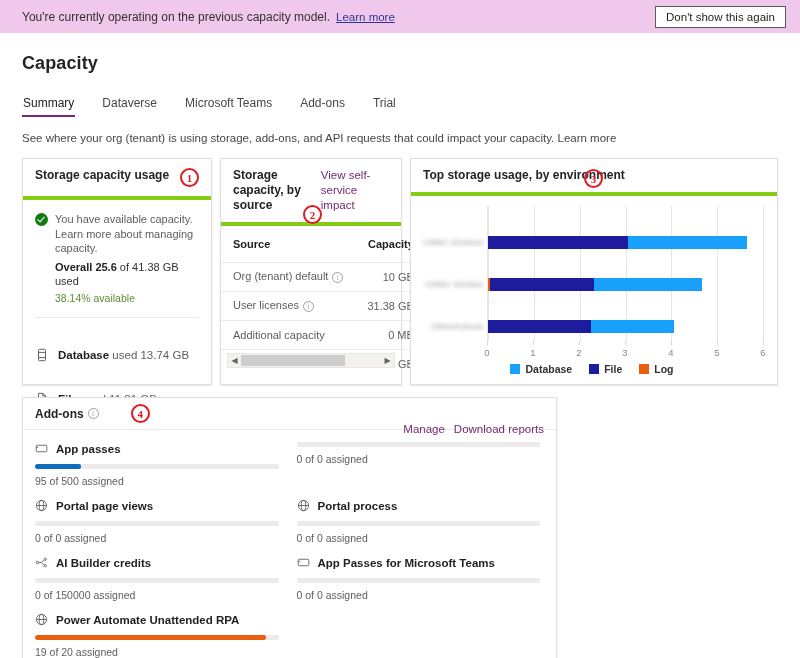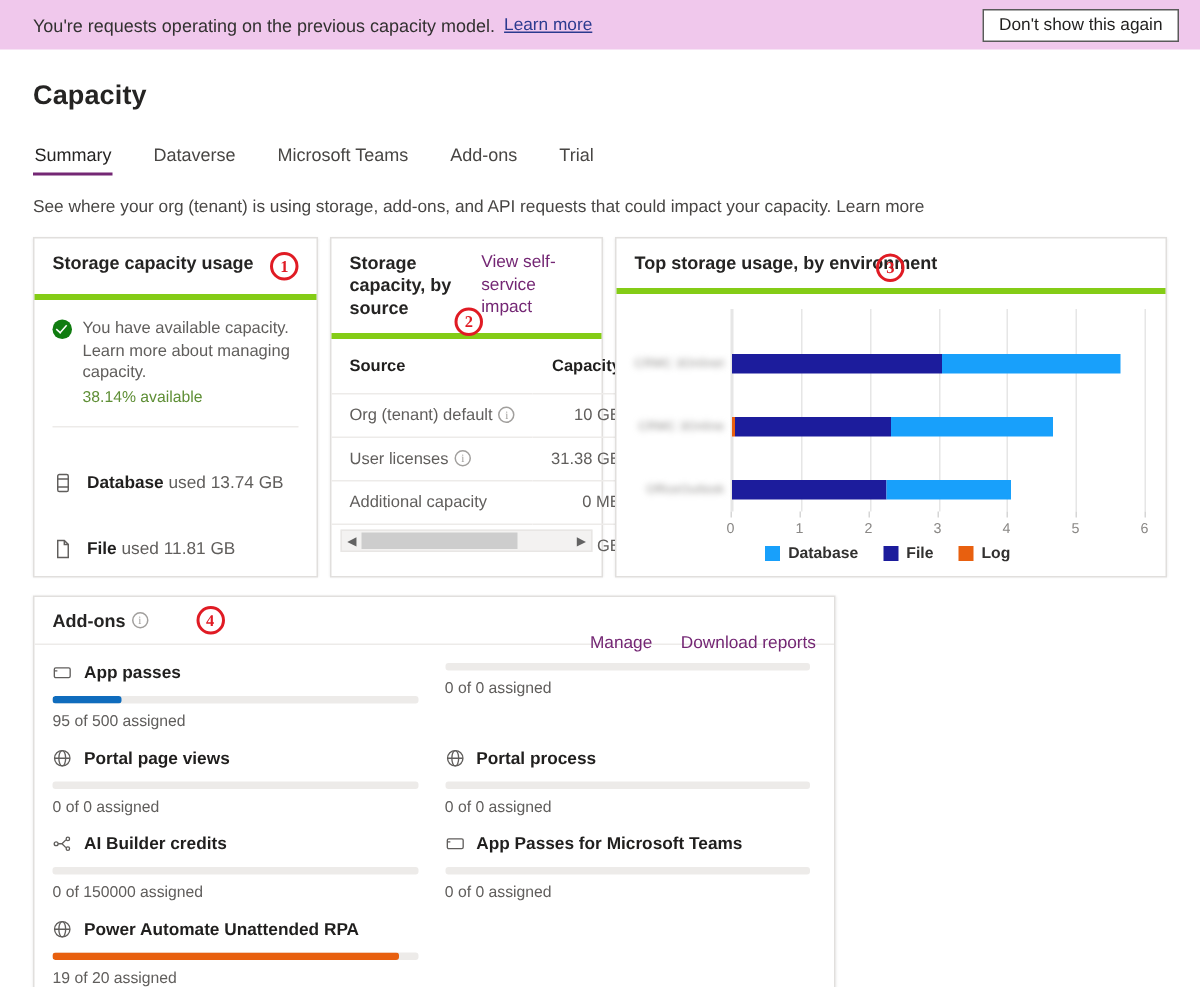--- a/index.html
+++ b/index.html
@@ -255,21 +255,21 @@
     position: relative;
   }
   .ao-head {
     height: 32px;
     border-bottom: 1px solid #edebe9;
     display: flex; align-items: center;
     padding: 0 12px;
     position: relative;
   }
   .ao-title { font-size: 12px; font-weight: 600; color: #252423; }
-  .ao-links { margin-left: auto; display: flex; gap: 19px; margin-top: 31px; }
+  .ao-links { margin-left: auto; display: flex; gap: 9px; margin-top: 31px; }
   .ao-link { font-size: 11.5px; color: #742774; cursor: pointer; }
   .ao-grid {
     display: grid;
     grid-template-columns: 1fr 1fr;
     column-gap: 18px;
     row-gap: 0;
     padding: 12px 16px 14px 12px;
   }
   .ao-item { padding: 0 0 12px 0; }
   .ao-label {
@@ -282,21 +282,21 @@
     overflow: hidden; position: relative;
   }
   .ao-fill { position: absolute; left: 0; top: 0; height: 5px; border-radius: 2px; }
   .ao-sub { font-size: 10.5px; color: #605e5c; margin-top: 6px; }
   .ao-wide { grid-column: 1 / 2; }
 </style>
 </head>
 <body>
 
 <div class="banner">
-  <span>You're requests operating on the previous capacity model.</span>
+  <span>You're currently operating on the previous capacity model.</span>
   <span class="banner-link">Learn more</span>
   <button class="banner-btn">Don't show this again</button>
 </div>
 
 <div class="page">
   <div class="page-title">Capacity</div>
 
   <div class="tabs">
     <div class="tab active">Summary</div>
     <div class="tab">Dataverse</div>
@@ -315,20 +315,25 @@
     <div class="card card1">
       <div class="card-head">
         <span class="card-title">Storage capacity usage</span>
         <span class="badge">1</span>
       </div>
       <div class="c1-body">
         <div class="c1-msg">
           <span class="check"></span>
           <div class="c1-lines">
             <span class="c1-avail-link">You have available capacity. Learn more about managing capacity.</span>
+            <div class="c1-overall">
+              <b>Overall</b>
+              <b>25.6</b>
+              <span>of 41.38 GB used</span>
+            </div>
             <div class="c1-pct">38.14% available</div>
           </div>
         </div>
         <div class="c1-sep"></div>
 
         <div class="c1-item">
           <span class="ic">
             <svg width="14" height="14" viewBox="0 0 16 16" fill="none" stroke="currentColor" stroke-width="1.1">
               <rect x="4" y="1.5" width="8" height="13" rx="1.2"></rect>
                 <line x1="4" y1="5" x2="12" y2="5"></line>

